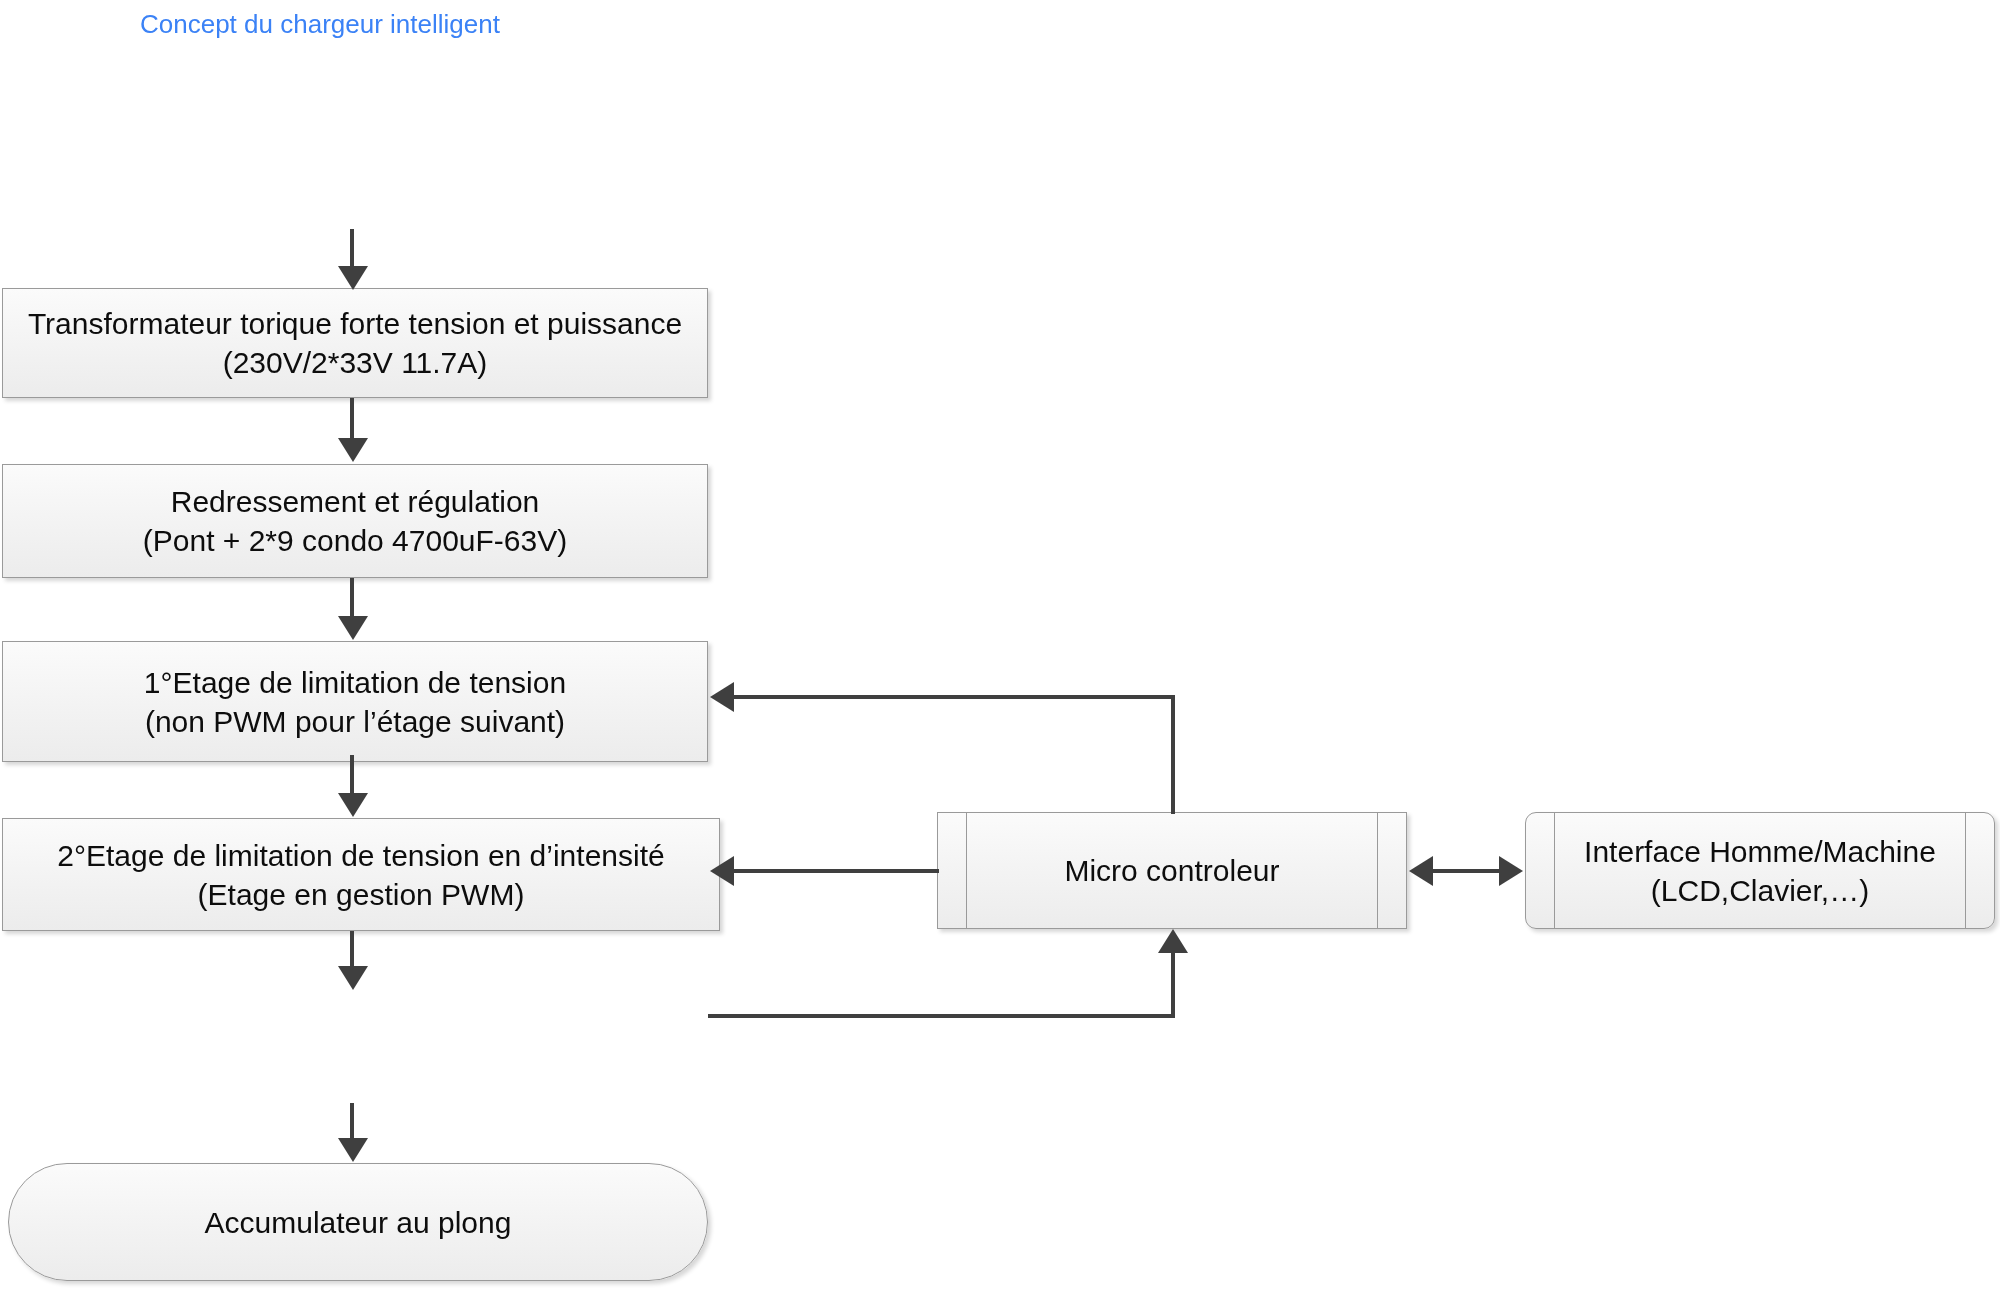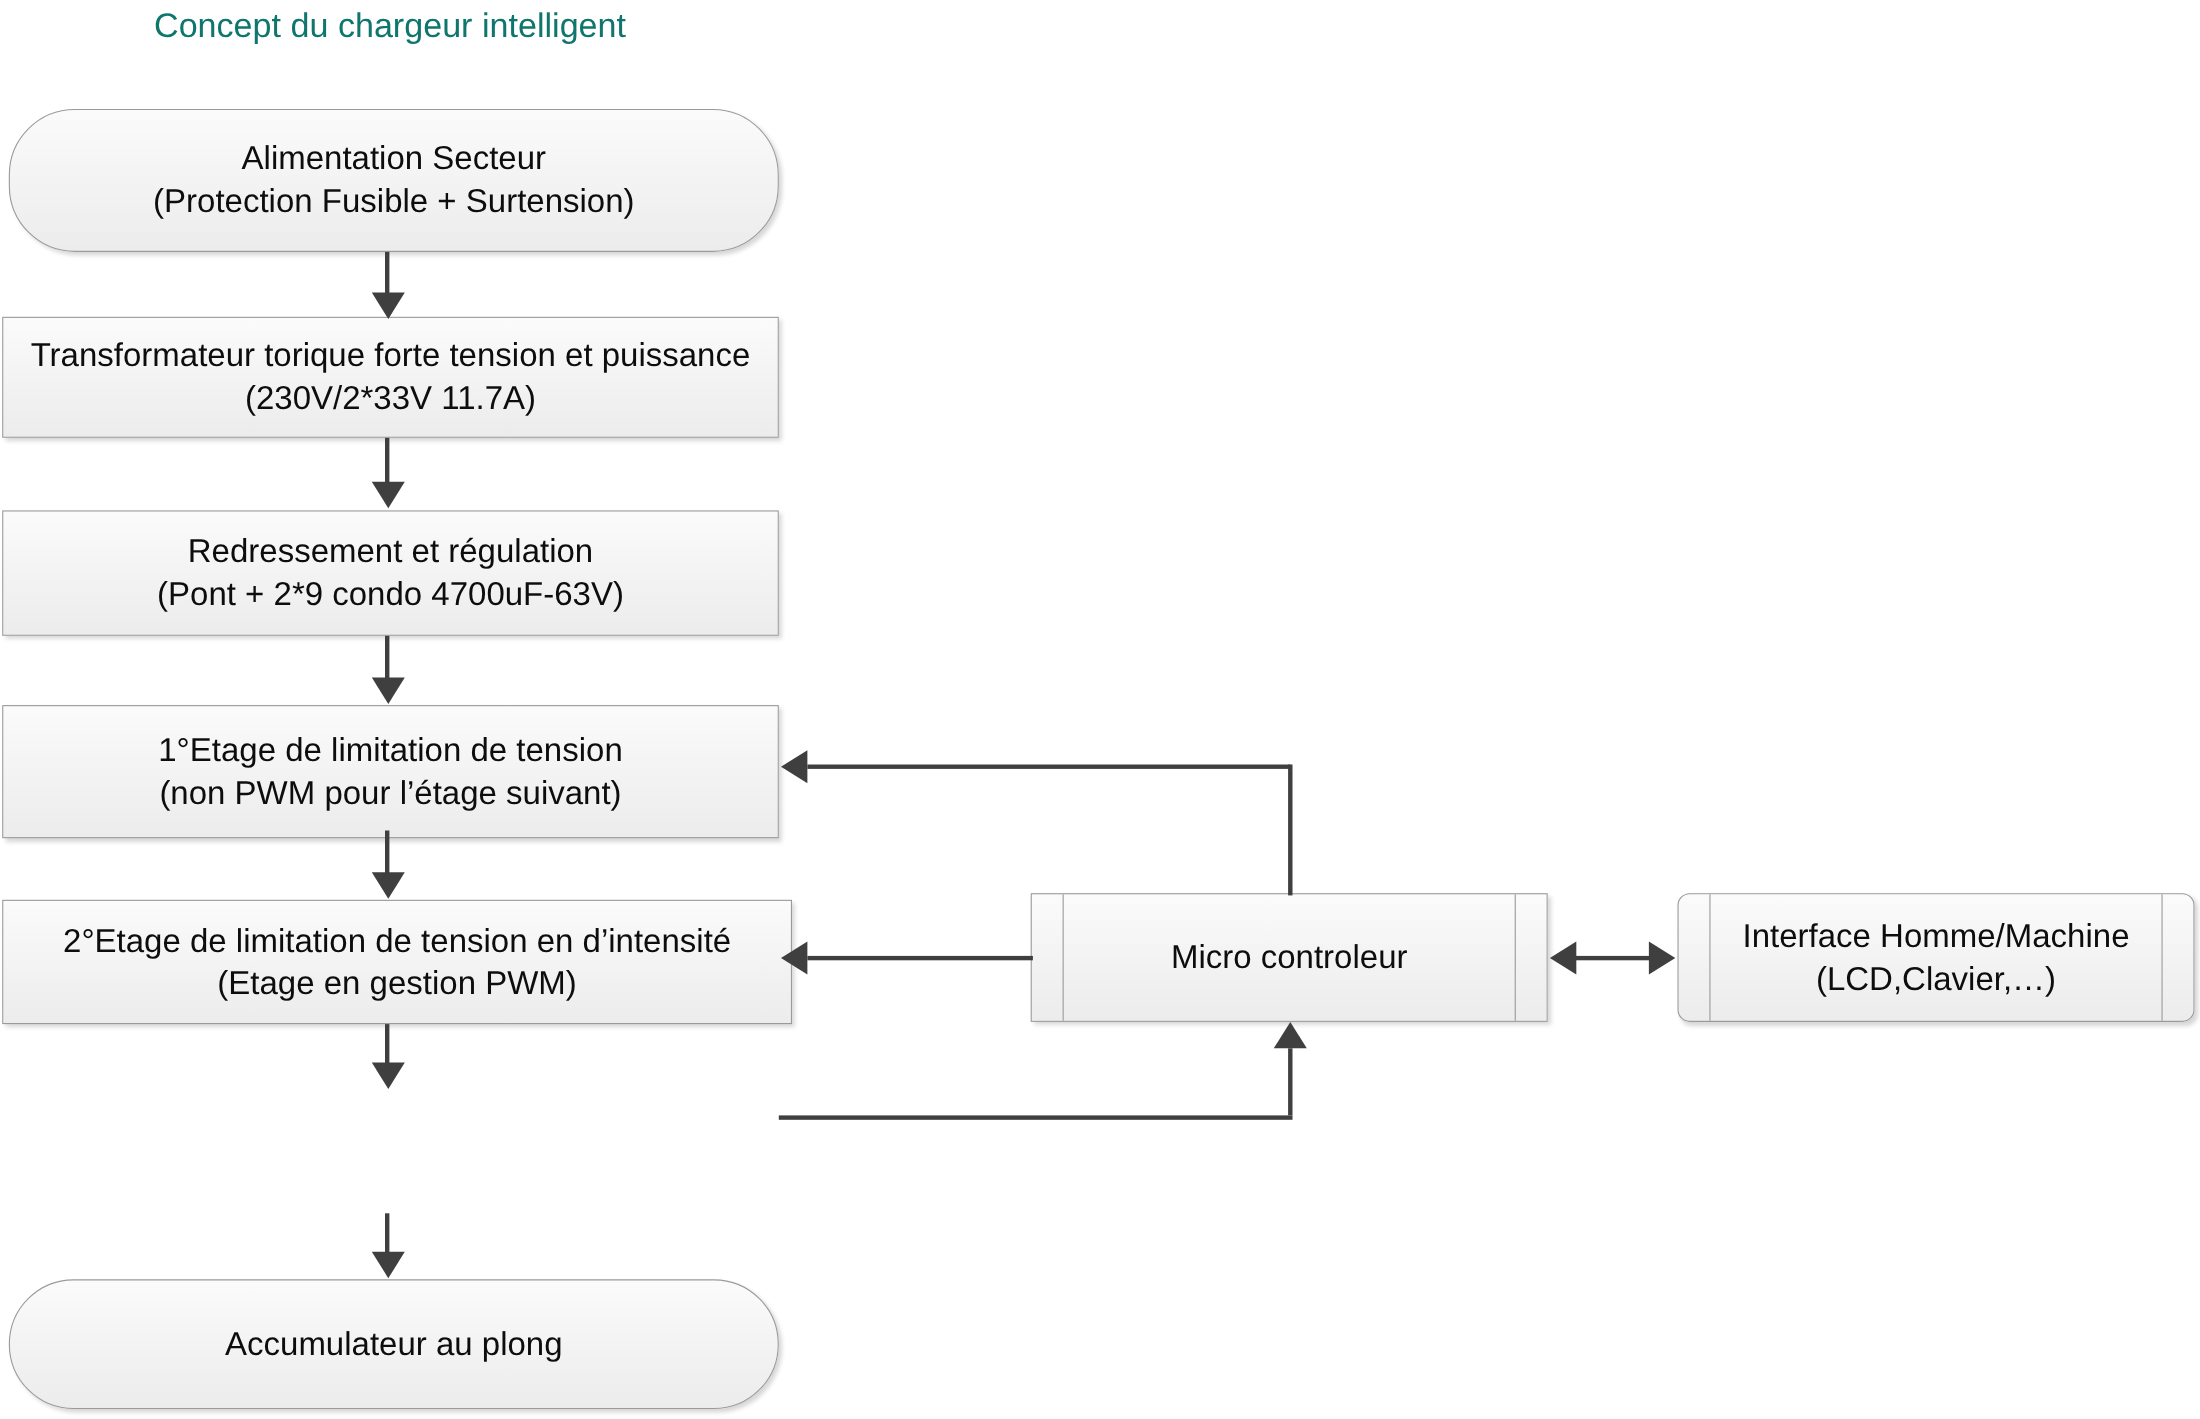--- a/index.html
+++ b/index.html
@@ -17,23 +17,23 @@
     height: 1290px;
     background: #ffffff;
     overflow: hidden;
   }
 
   
   .diagram-title {
     position: absolute;
     left: 140px;
     top: 5px;
-    font-size: 31px;
+    font-size: 26px;
     line-height: 38px;
-    color: #0f766e;
+    color: #3b82f6;
     white-space: nowrap;
   }
 
   
   .node {
     position: absolute;
     box-sizing: border-box;
     display: flex;
     align-items: center;
     justify-content: center;
@@ -105,24 +105,20 @@
     border-left: 24px solid #3f3f3f;
   }
 </style>
 </head>
 <body>
 
 <div id="canvas">
 
   <div class="diagram-title">Concept du chargeur intelligent</div>
 
-  <div class="node rounded" style="left:8px; top:99px; width:700px; height:130px;">
-    <span class="label">Alimentation Secteur
-(Protection Fusible + Surtension)</span>
-  </div>
 
   <div class="node" style="left:2px; top:288px; width:706px; height:110px;">
     <span class="label">Transformateur torique forte tension et puissance
 (230V/2*33V 11.7A)</span>
   </div>
 
   <div class="node" style="left:2px; top:464px; width:706px; height:114px;">
     <span class="label">Redressement et régulation
 (Pont + 2*9 condo 4700uF-63V)</span>
   </div>

